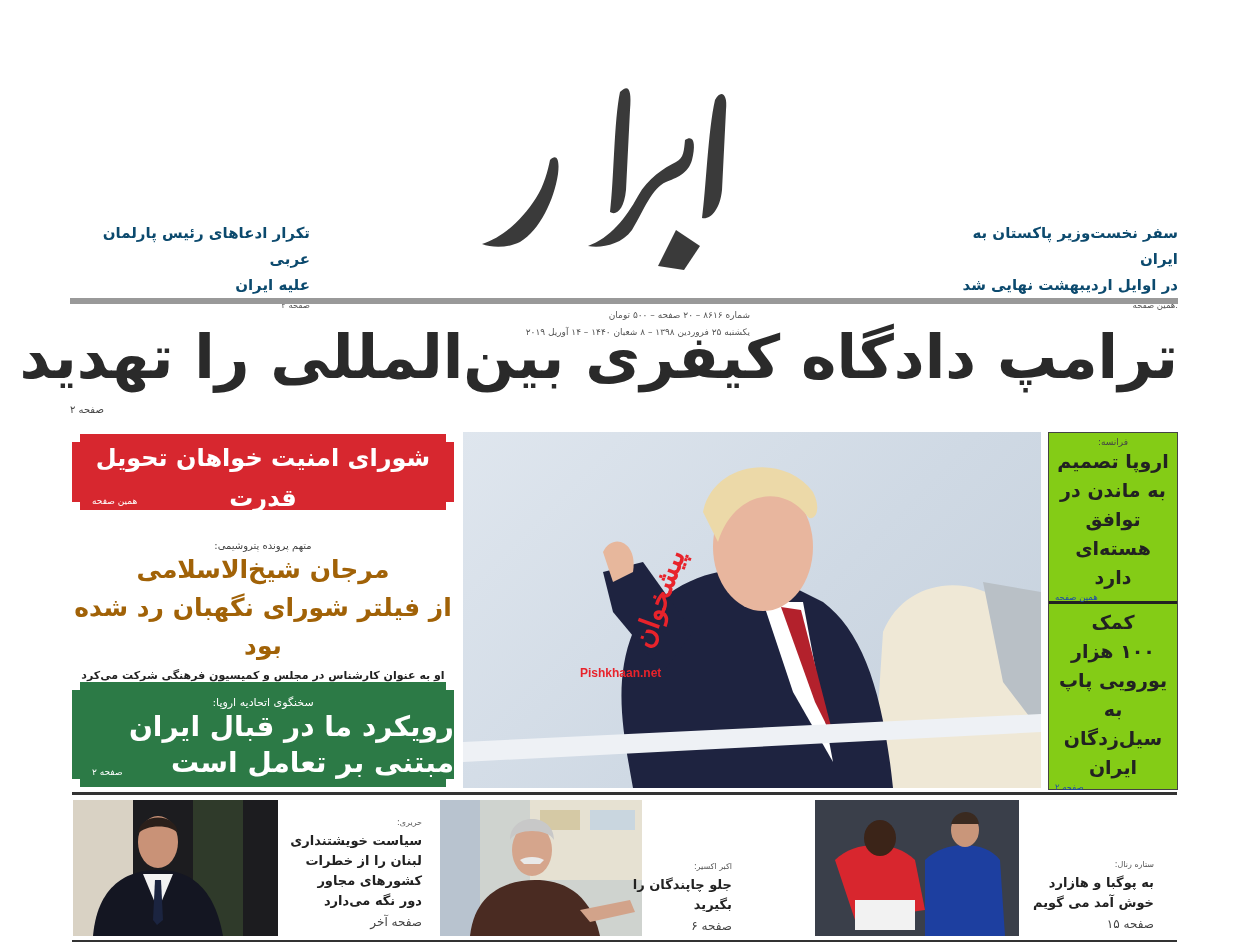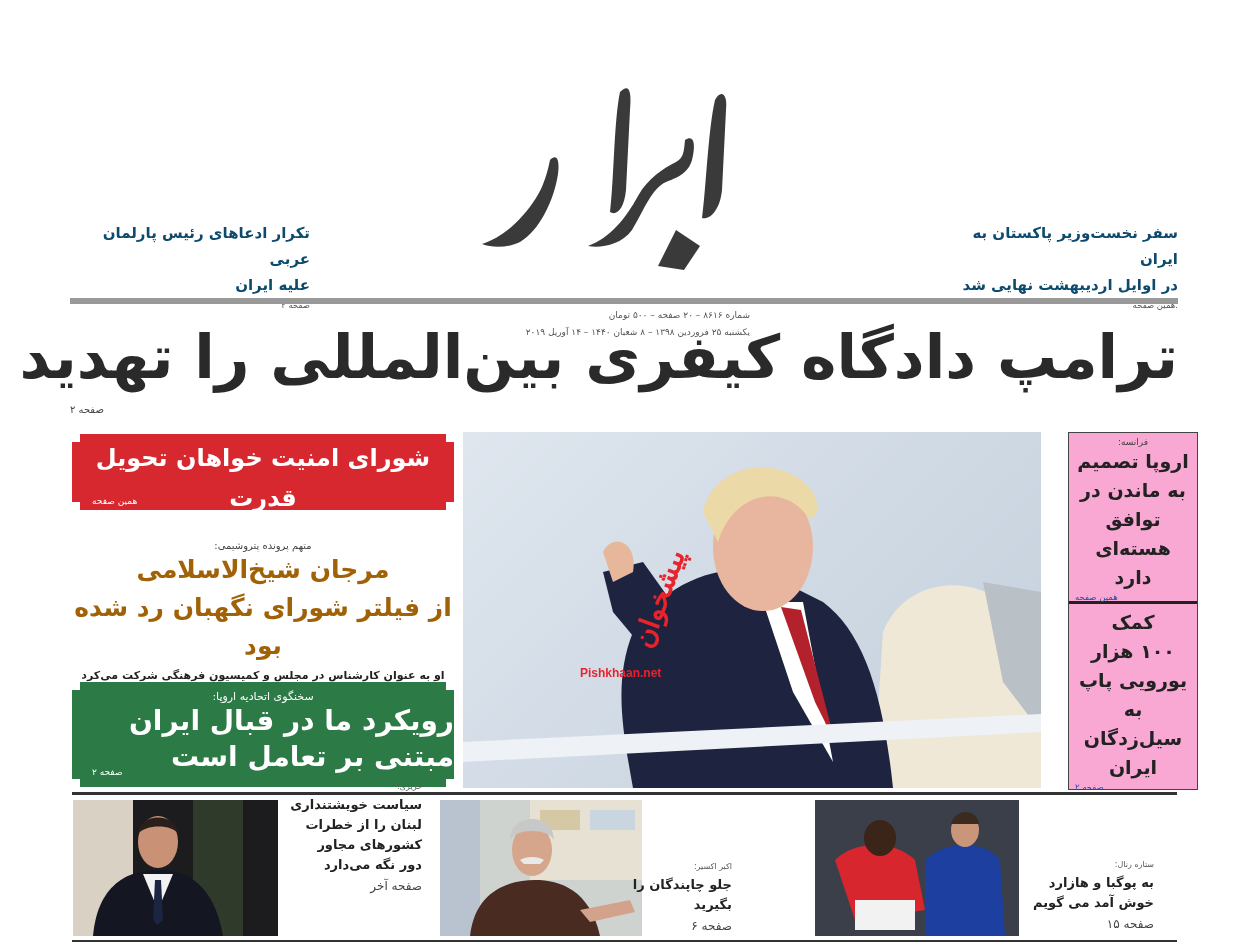--- a/index.html
+++ b/index.html
@@ -28,32 +28,32 @@
 
   
   .kicker { font-size:10px; color:#444; text-align:center; }
   .story2 { left:72px; top:540px; width:382px; }
   .story2 .h { font-size:25px; font-weight:bold; text-align:center; line-height:38px; color:#a16207; }
   .story2 .sub { font-size:11px; font-weight:bold; text-align:center; margin-top:4px; color:#222; }
   .story2 .r { font-size:9px; color:#444; text-align:left; margin-left:0; margin-top:2px; }
 
   
   .green-box { left:72px; top:682px; width:382px; height:105px; background:#2c7a46; color:#fff; }
-  .green-box .k { font-size:11px; text-align:center; padding-top:8px; }
+  .green-box .k { font-size:11px; text-align:center; padding-top:14px; }
   .green-box .t { font-size:28px; font-weight:bold; text-align:right; line-height:36px; }
   .green-box .r { position:absolute; left:20px; bottom:10px; font-size:9px; }
 
   
   .photo { left:463px; top:432px; width:578px; height:356px; overflow:hidden;
            background:linear-gradient(135deg,#dfe6ee 0%,#cfd9e4 55%,#c5d0dc 100%); }
   .watermark-fa { position:absolute; left:145px; top:150px; font-size:28px; color:#e8232b; font-family:"DejaVu Serif", serif; transform:rotate(-70deg); font-weight:bold; }
   .watermark-en { position:absolute; left:117px; top:234px; font-size:12px; color:#e8232b; font-weight:bold; direction:ltr; font-family:"Liberation Sans", sans-serif; }
 
   
-  .right-col { left:1048px; top:432px; width:128px; height:356px; border:1px solid #444; background:#f9a8d4;margin-left:20px; }
+  .right-col { left:1048px; top:432px; width:128px; height:356px; border:1px solid #444; background:#84cc16; }
   .rc-box { padding:4px 6px; text-align:center; }
   .rc-box .k { font-size:9px; color:#444; }
   .rc-box .t { font-size:19px; font-weight:bold; line-height:29px; color:#222; }
   .rc-box .r { font-size:8.5px; color:#1e4aa8; text-align:left; }
   .rc-divider { height:3px; background:#222; }
 
   
   .bottom-rule-top { left:72px; top:792px; width:1105px; height:3px; background:#333; }
   .bottom-rule-bot { left:72px; top:940px; width:1105px; height:2px; background:#333; }
   .bstory { font-size:9px; color:#444; }
@@ -168,21 +168,21 @@
   <svg width="205" height="136" viewBox="0 0 205 136">
     <rect x="0" y="0" width="60" height="136" fill="#d9d2c4"></rect>
     <rect x="120" y="0" width="50" height="136" fill="#2f3a2a"></rect>
     <path d="M20 136 C25 80 60 70 85 70 C110 70 140 80 150 136Z" fill="#141622"></path>
     <path d="M70 74 L85 110 L100 74Z" fill="#f2f2f2"></path>
     <path d="M82 80 L88 80 L90 120 L84 125 L80 120Z" fill="#1b2440"></path>
     <ellipse cx="85" cy="42" rx="20" ry="26" fill="#c99277"></ellipse>
     <path d="M65 34 C66 12 104 12 105 34 C100 24 72 24 65 34Z" fill="#2a1f1a"></path>
   </svg>
 </div>
-<div class="abs bstory" style="left:282px; top:782px; width:140px;">
+<div class="abs bstory" style="left:282px; top:818px; width:140px;">
   <div class="k">حریری:</div>
   <div class="t">سیاست خویشتنداری</div>
   <div class="t">لبنان را از خطرات</div>
   <div class="t">کشورهای مجاور</div>
   <div class="t">دور نگه می‌دارد</div>
   <div class="r">صفحه آخر</div>
 </div>
 
 <div class="abs thumb" style="left:440px; top:800px; width:202px; height:136px; background:#cfd3cf;">
   <svg width="202" height="136" viewBox="0 0 202 136">

